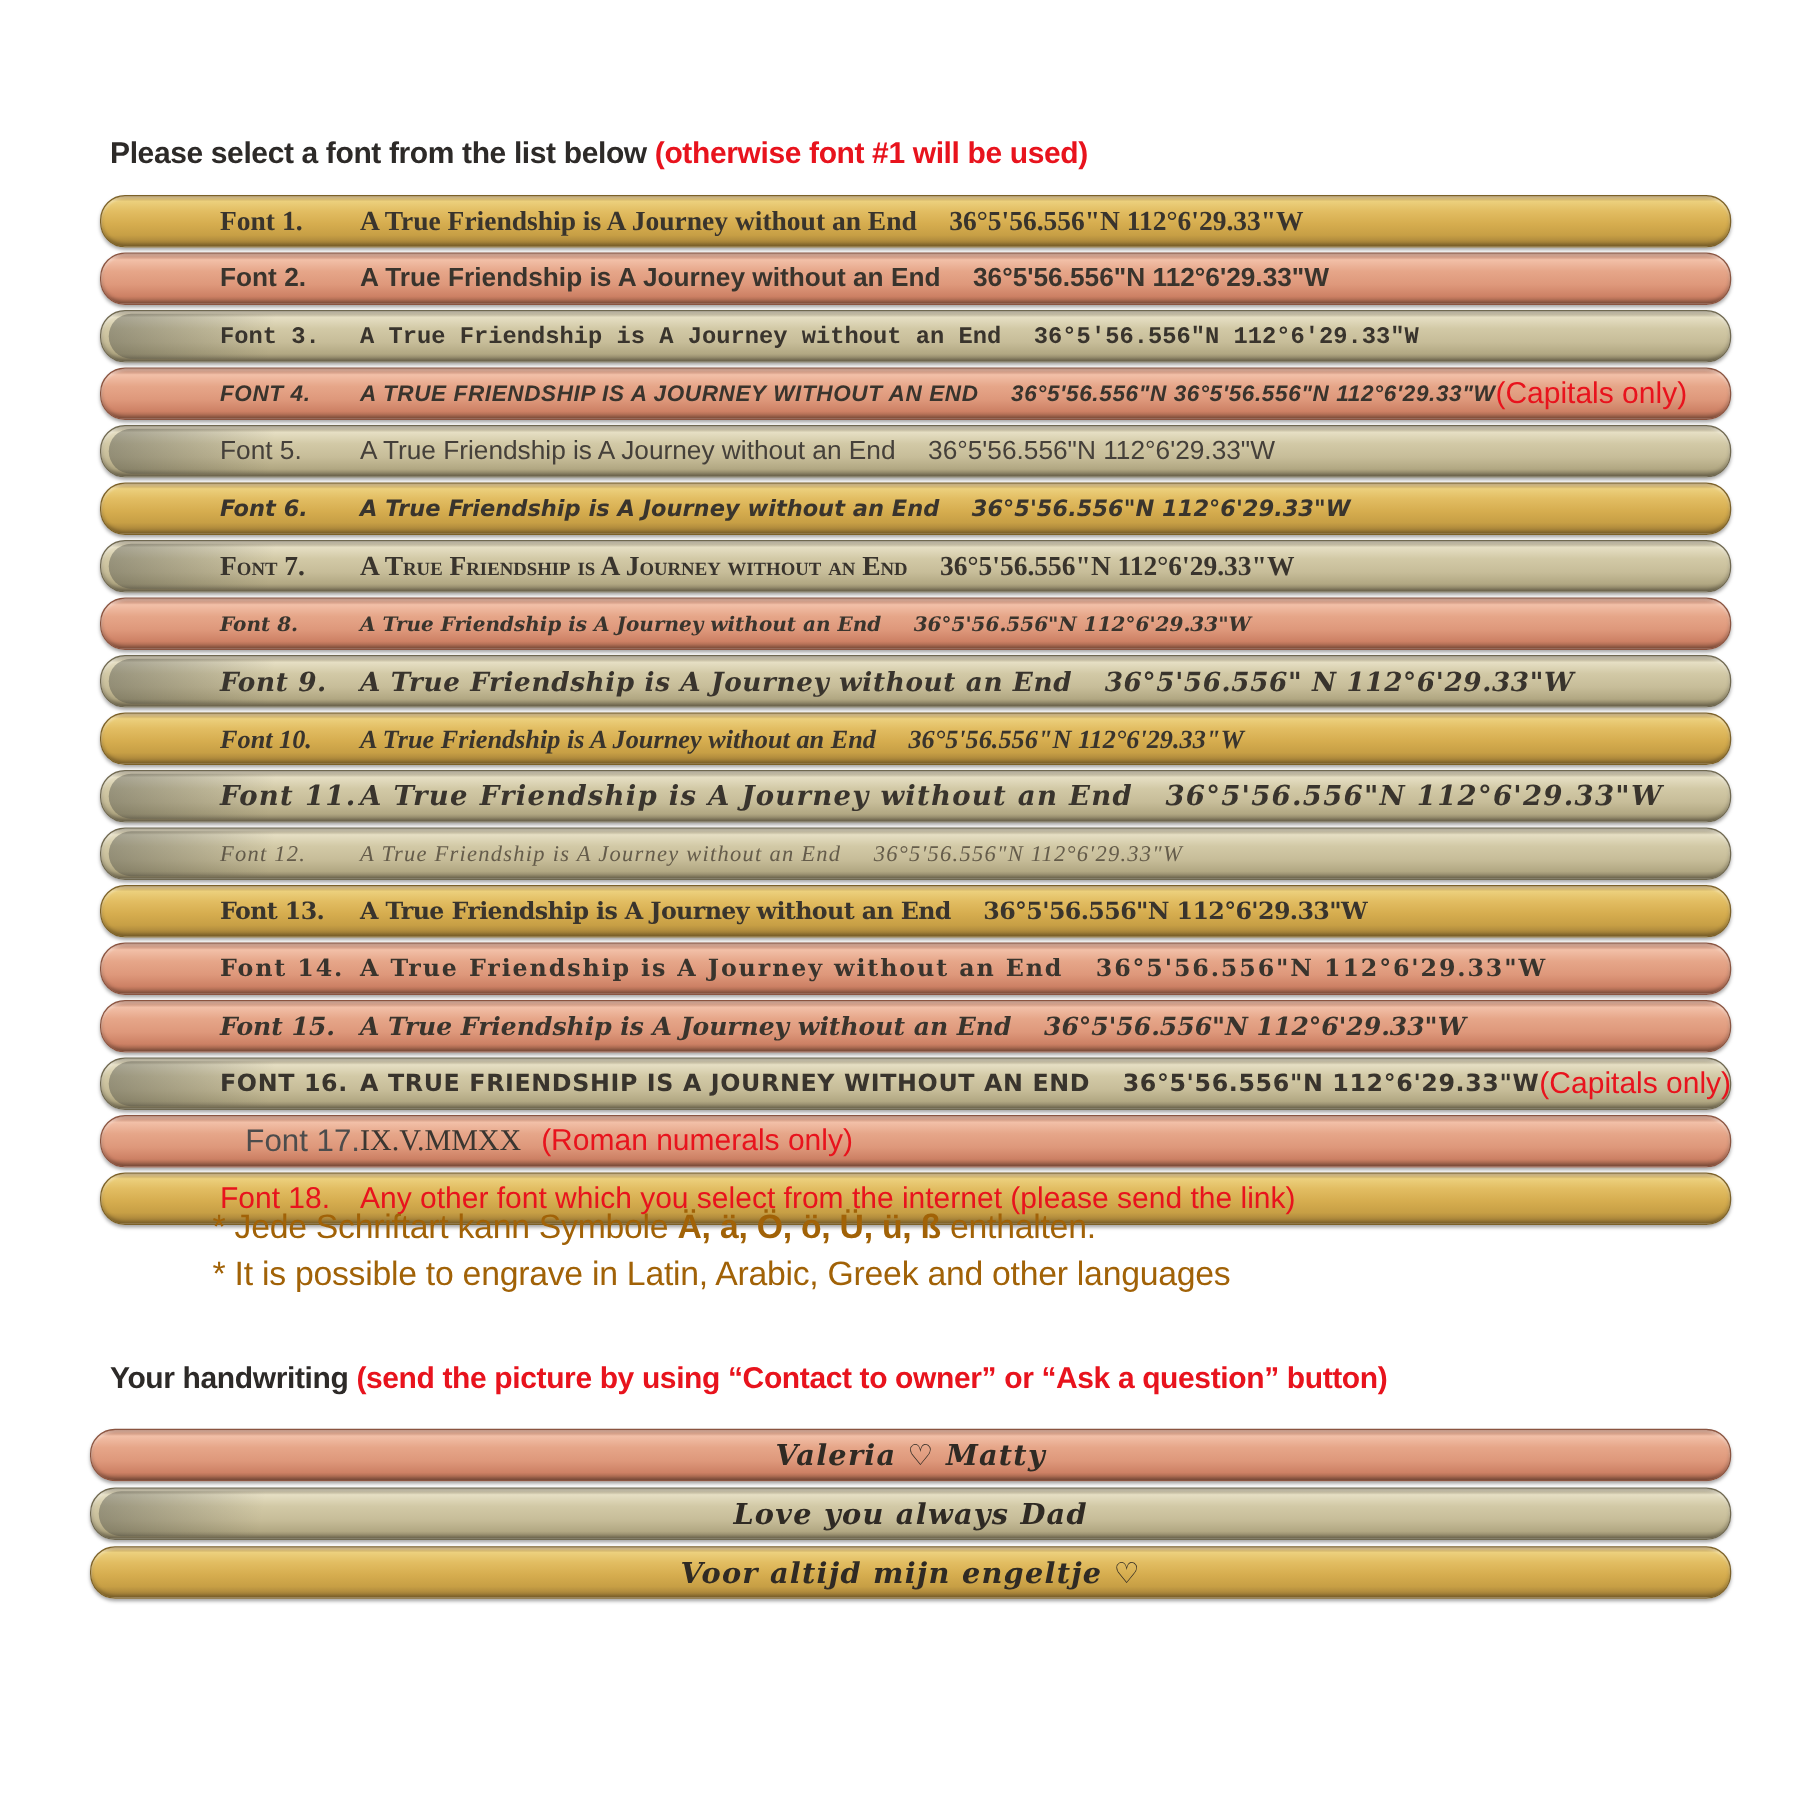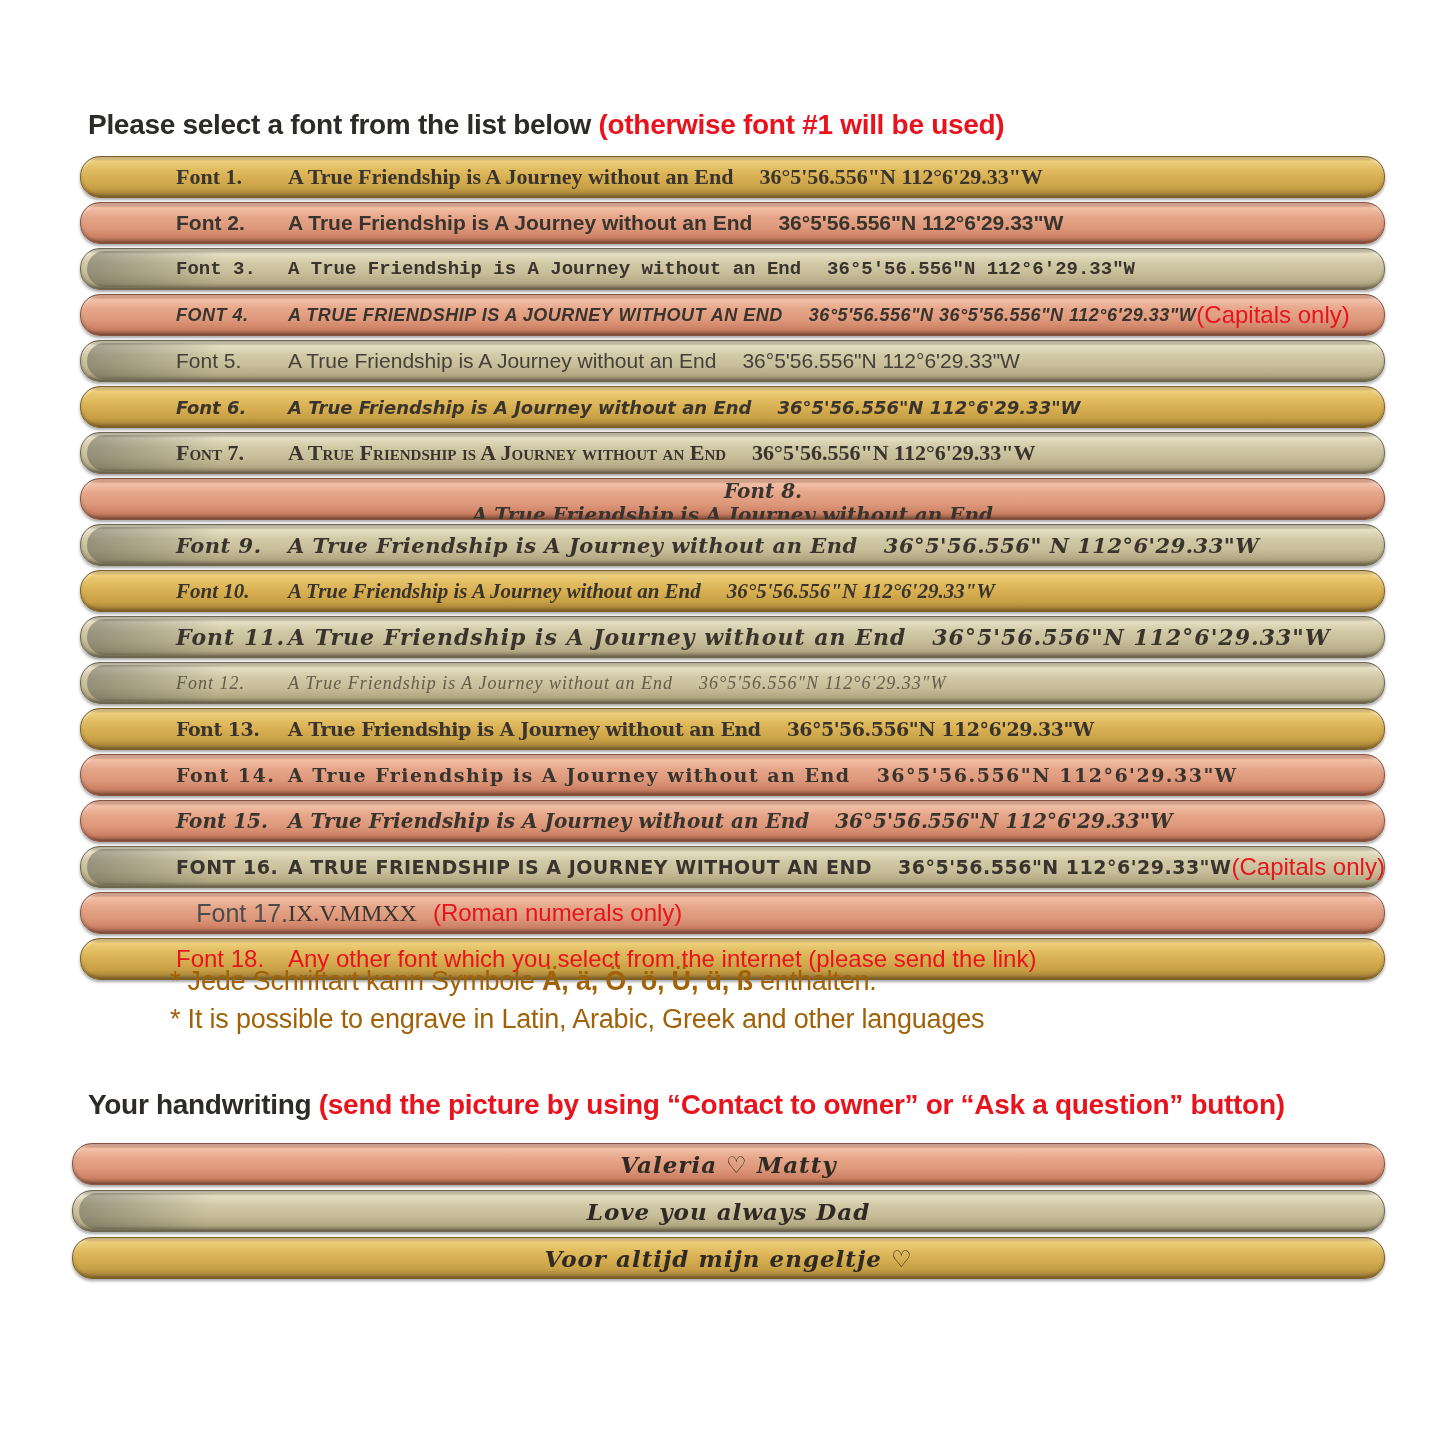--- a/index.html
+++ b/index.html
@@ -6,21 +6,21 @@
   body{
     width:1445px;height:1445px;background:#ffffff;
     font-family:"Liberation Sans",sans-serif;
     position:relative;overflow:hidden;
   }
   .page{position:absolute;inset:0;}
 
   
   .title{
     position:absolute;left:88px;
-    font-size:28px;font-weight:700;letter-spacing:-0.3px;
+    font-size:24px;font-weight:700;letter-spacing:-0.3px;
     color:#2d2a28;white-space:nowrap;
   }
   .title .red{color:#e8131d;}
   #main-title{top:109px;}
   #hw-title{top:1089px;}
 
   
   .bars{position:absolute;left:80px;width:1305px;}
   #font-bars{top:156px;}
   #hw-bars{left:72px;top:1143px;width:1313px;}
@@ -61,21 +61,21 @@
   .note-inline{margin-left:16px;font-size:24px;}
 
   
   .fs1{font-family:"Liberation Serif",serif;font-weight:700;font-size:22px;}
   .fs2{font-family:"Liberation Sans",sans-serif;font-weight:700;font-size:21px;}
   .fs3{font-family:"Liberation Mono",monospace;font-weight:700;font-size:19px;}
   .fs4{font-family:"Liberation Sans",sans-serif;font-style:italic;font-weight:700;font-size:18px;letter-spacing:.5px;}
   .fs5{font-family:"Liberation Sans",sans-serif;font-weight:400;font-size:21px;color:#45403a;}
   .fs6{font-family:"DejaVu Sans",sans-serif;font-style:italic;font-weight:700;font-size:18px;}
   .fs7{font-family:"Liberation Serif",serif;font-variant:small-caps;font-weight:700;font-size:22px;}
-  .fs8{font-family:"DejaVu Serif",serif;font-style:italic;font-weight:700;font-size:20px;flex-direction:column;}
+  .fs8{font-family:"DejaVu Serif",serif;font-style:italic;font-weight:700;font-size:16px;}
   .fs9{font-family:"DejaVu Serif",serif;font-style:italic;font-weight:700;font-size:21px;letter-spacing:.5px;}
   .fs10{font-family:"Liberation Serif",serif;font-style:italic;font-weight:700;font-size:21px;}
   .fs11{font-family:"DejaVu Serif",serif;font-style:italic;font-weight:700;font-size:22px;letter-spacing:1px;}
   .fs12{font-family:"Liberation Serif",serif;font-style:italic;font-weight:400;font-size:18px;color:rgba(82,74,60,.85);letter-spacing:1px;}
   .fs13{font-family:"DejaVu Serif",serif;font-weight:700;font-size:19px;letter-spacing:-0.5px;}
   .fs14{font-family:"DejaVu Serif",serif;font-weight:700;font-size:19px;letter-spacing:1.5px;}
   .fs15{font-family:"DejaVu Serif",serif;font-weight:700;font-size:20px;font-style:oblique 4deg;}
   .fs16{font-family:"DejaVu Sans",sans-serif;font-weight:800;font-size:19px;letter-spacing:.5px;}
   .fs17 .label{font-family:"Liberation Sans",sans-serif;font-size:25px;font-weight:400;color:#4c4c4c;text-align:right;}
   .fs17 .quote{font-family:"Liberation Serif",serif;font-size:24px;color:#3a3631;}

